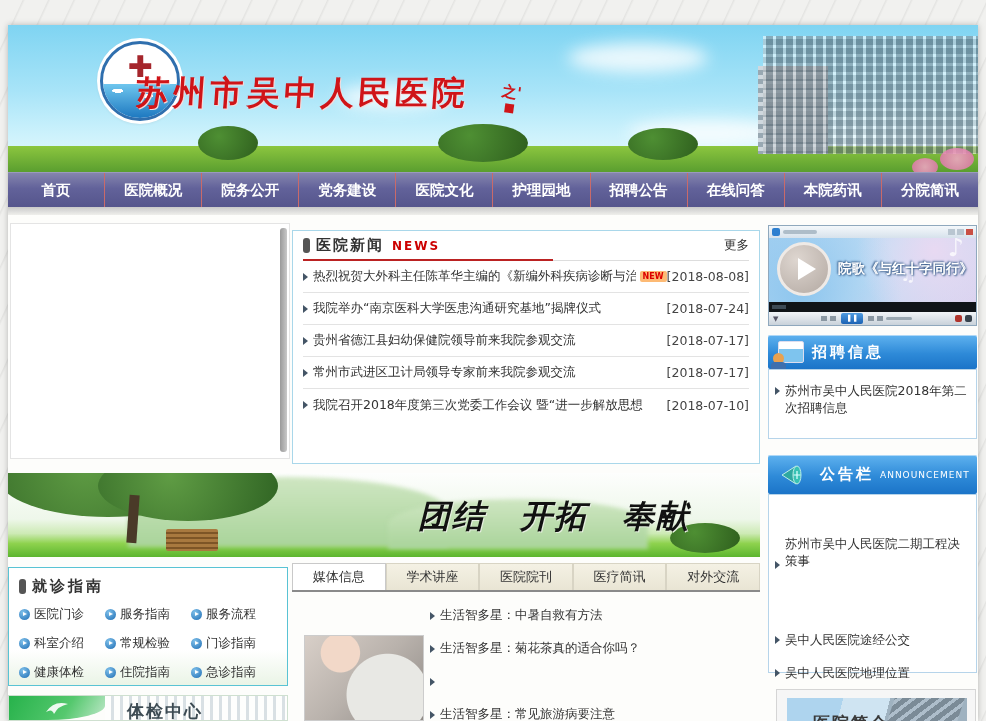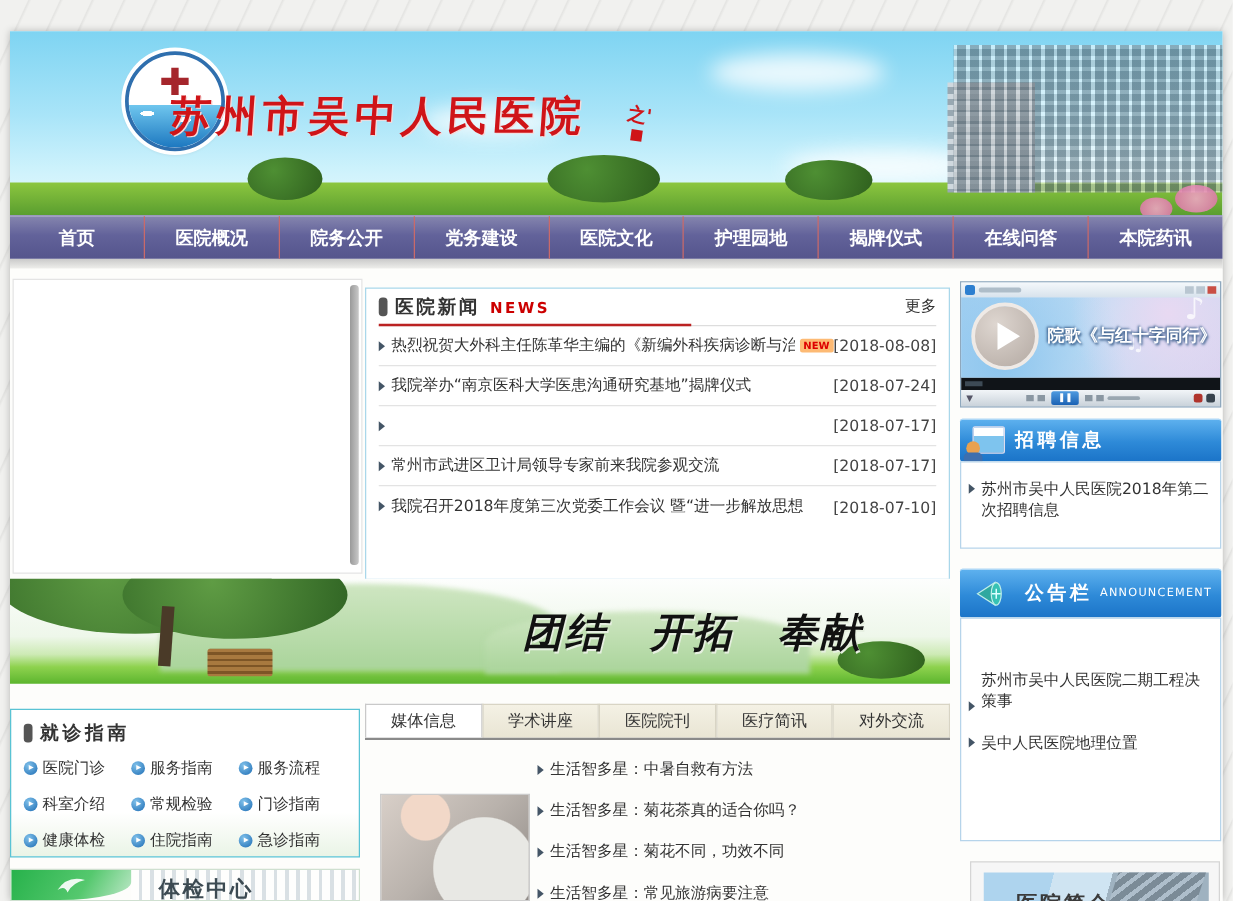--- a/index.html
+++ b/index.html
@@ -112,21 +112,21 @@
   .pic-icon { background:linear-gradient(180deg,#fff 0 35%,#7ec4ee 35% 100%); border:1px solid #dde; border-radius:2px; }
   .pic-icon::before { content:""; position:absolute; left:-6px; bottom:-2px; width:11px; height:11px; border-radius:50%; background:#e8a14f; }
   .pic-icon::after { content:""; position:absolute; left:-8px; bottom:-8px; width:15px; height:8px; border-radius:4px 4px 0 0; background:#3d6fae; }
   .horn-icon { flex:none; margin:0 10px 0 12px; }
 
   .rbox { position:absolute; left:0; width:209px; background:#fff; border:1px solid #b6d4ea; }
   .r-item { display:flex; font-size:12.5px; color:#333; line-height:17px; cursor:pointer; padding:0 6px; }
   .r-item .tri { margin-top:5px; }
 
   
-  .banner { position:absolute; left:0; top:248px; width:752px; height:84px; overflow:hidden;
+  .banner { position:absolute; left:0; top:258px; width:752px; height:84px; overflow:hidden;
     background:linear-gradient(180deg,#fdfefd 0%,#eef7ea 55%,#cdeab5 72%,#8ed24e 84%,#5cb52e 100%); }
   .mountain { position:absolute; border-radius:50% 50% 0 0; background:linear-gradient(180deg,#cfe6c2,#a9d49a); filter:blur(2px); }
   .btree { position:absolute; left:-30px; top:-36px; width:330px; height:120px; }
   .btree .canopy { position:absolute; border-radius:50%; background:radial-gradient(circle at 40% 35%,#5f9c44,#2f6323); }
   .btree .trunk { position:absolute; left:150px; top:58px; width:10px; height:48px; background:#4a3categorie categories; background:#4a3a28; transform:rotate(4deg); }
   .bench { position:absolute; left:158px; bottom:6px; width:52px; height:22px;
     background:repeating-linear-gradient(180deg,#a8793f 0 3px,#7d5526 3px 5px); border-radius:2px; }
   .slogan { position:absolute; right:70px; top:22px; color:#111; font-family:"DejaVu Serif",serif;
     font-size:32px; font-weight:bold; font-style:italic; letter-spacing:2px; text-shadow:1px 1px 0 #e6efe0; }
 
@@ -196,23 +196,24 @@
     <div class="seal"><span>之'</span><span class="stamp"></span></div>
   </div>
 
   <div class="nav">
     <div class="nav-item">首页</div>
     <div class="nav-item">医院概况</div>
     <div class="nav-item">院务公开</div>
     <div class="nav-item">党务建设</div>
     <div class="nav-item">医院文化</div>
     <div class="nav-item">护理园地</div>
-    <div class="nav-item">揭牌仪式</div>
+    <div class="nav-item">招聘公告</div>
     <div class="nav-item">在线问答</div>
     <div class="nav-item">本院药讯</div>
+    <div class="nav-item">分院简讯</div>
   </div>
   <div class="nav-shadow"></div>
 
   <div class="main">
 
     <div class="slider">
       <div class="scroll"></div>
     </div>
 
     <div class="news">
@@ -229,20 +230,21 @@
         <span class="badge-new">NEW</span>
         <span class="news-date">[2018-08-08]</span>
       </div>
       <div class="news-row">
         <span class="tri"></span>
         <span class="news-link">我院举办“南京医科大学医患沟通研究基地”揭牌仪式</span>
         <span class="news-date">[2018-07-24]</span>
       </div>
       <div class="news-row">
         <span class="tri"></span>
+        <span class="news-link">贵州省德江县妇幼保健院领导前来我院参观交流</span>
         <span class="news-date">[2018-07-17]</span>
       </div>
       <div class="news-row">
         <span class="tri"></span>
         <span class="news-link">常州市武进区卫计局领导专家前来我院参观交流</span>
         <span class="news-date">[2018-07-17]</span>
       </div>
       <div class="news-row">
         <span class="tri"></span>
         <span class="news-link">我院召开2018年度第三次党委工作会议 暨“进一步解放思想</span>
@@ -304,20 +306,24 @@
           <path d="M17 8 l0 8 M13.5 12 l7 0" stroke="#dff" stroke-width="1.2"></path>
         </svg>
         <span class="zh">公告栏</span>
         <span class="en">ANNOUNCEMENT</span>
       </div>
       <div class="rbox" style="top:279px;height:179px;">
         <div class="r-item" style="margin-top:40px;align-items:flex-end;">
           <span class="tri"></span>
           <span>苏州市吴中人民医院二期工程决策事</span>
         </div>
+        <div class="r-item" style="margin-top:62px;">
+          <span class="tri"></span>
+          <span>吴中人民医院途经公交</span>
+        </div>
         <div class="r-item" style="margin-top:16px;">
           <span class="tri"></span>
           <span>吴中人民医院地理位置</span>
         </div>
       </div>
     </div>
 
     <div class="banner">
       <div class="mountain" style="left:120px;bottom:10px;width:320px;height:70px;"></div>
       <div class="mountain" style="left:380px;bottom:8px;width:260px;height:50px;"></div>
@@ -399,21 +405,20 @@
         <div class="m-item">
             <span class="tri"></span>
             <span>生活智多星：中暑自救有方法</span>
           </div>
         <div class="m-item">
             <span class="tri"></span>
             <span>生活智多星：菊花茶真的适合你吗？</span>
           </div>
         <div class="m-item">
             <span class="tri"></span>
-            <span>生活智多星：菊花不同，功效不同</span>
           </div>
         <div class="m-item">
             <span class="tri"></span>
             <span>生活智多星：常见旅游病要注意</span>
           </div>
       </div>
     </div>
 
     <div class="intro">
       <div class="intro-photo">

